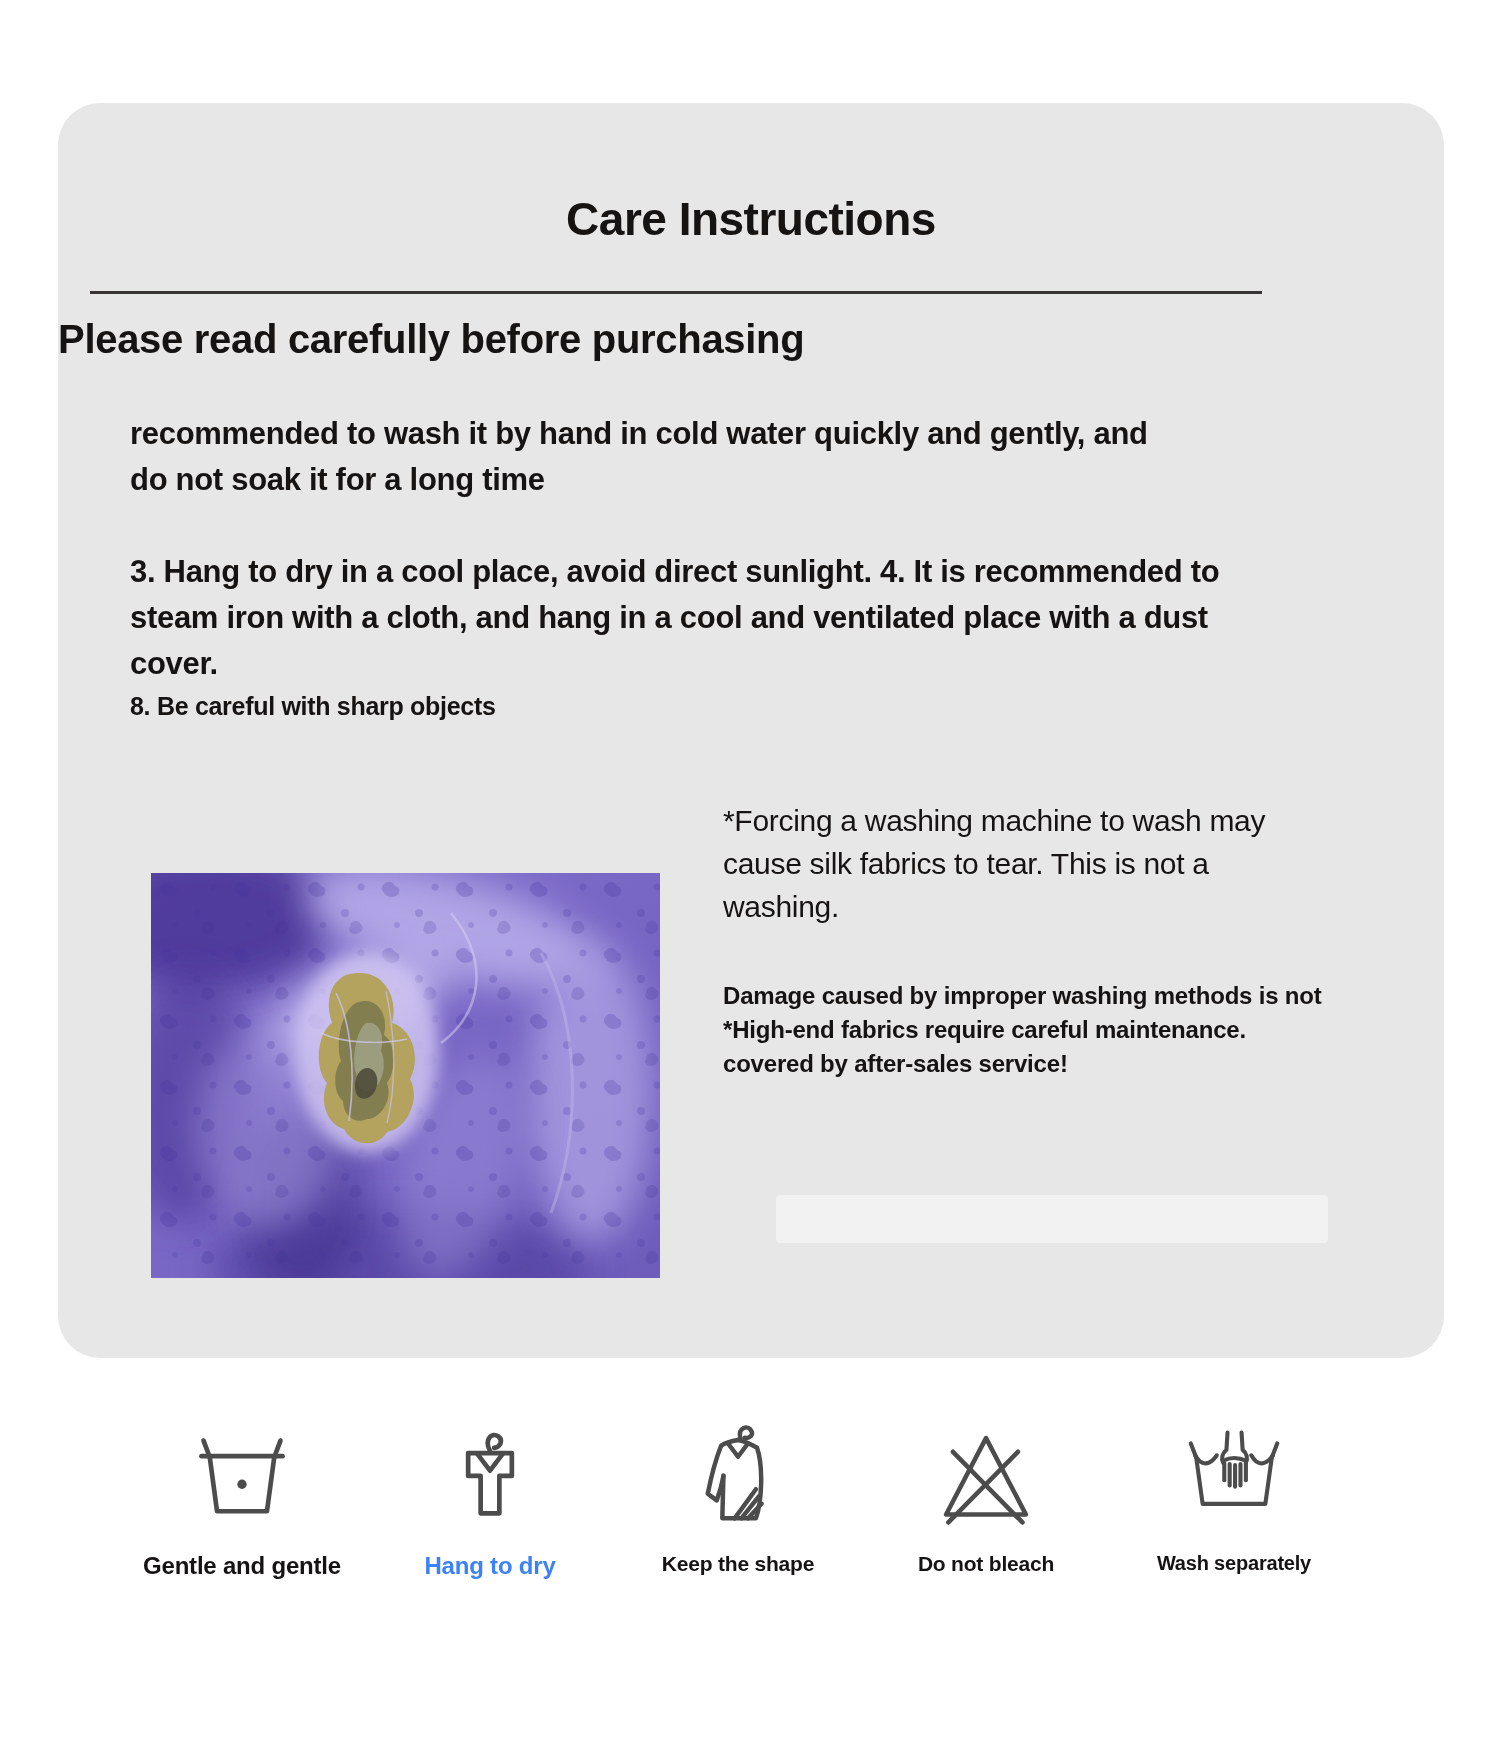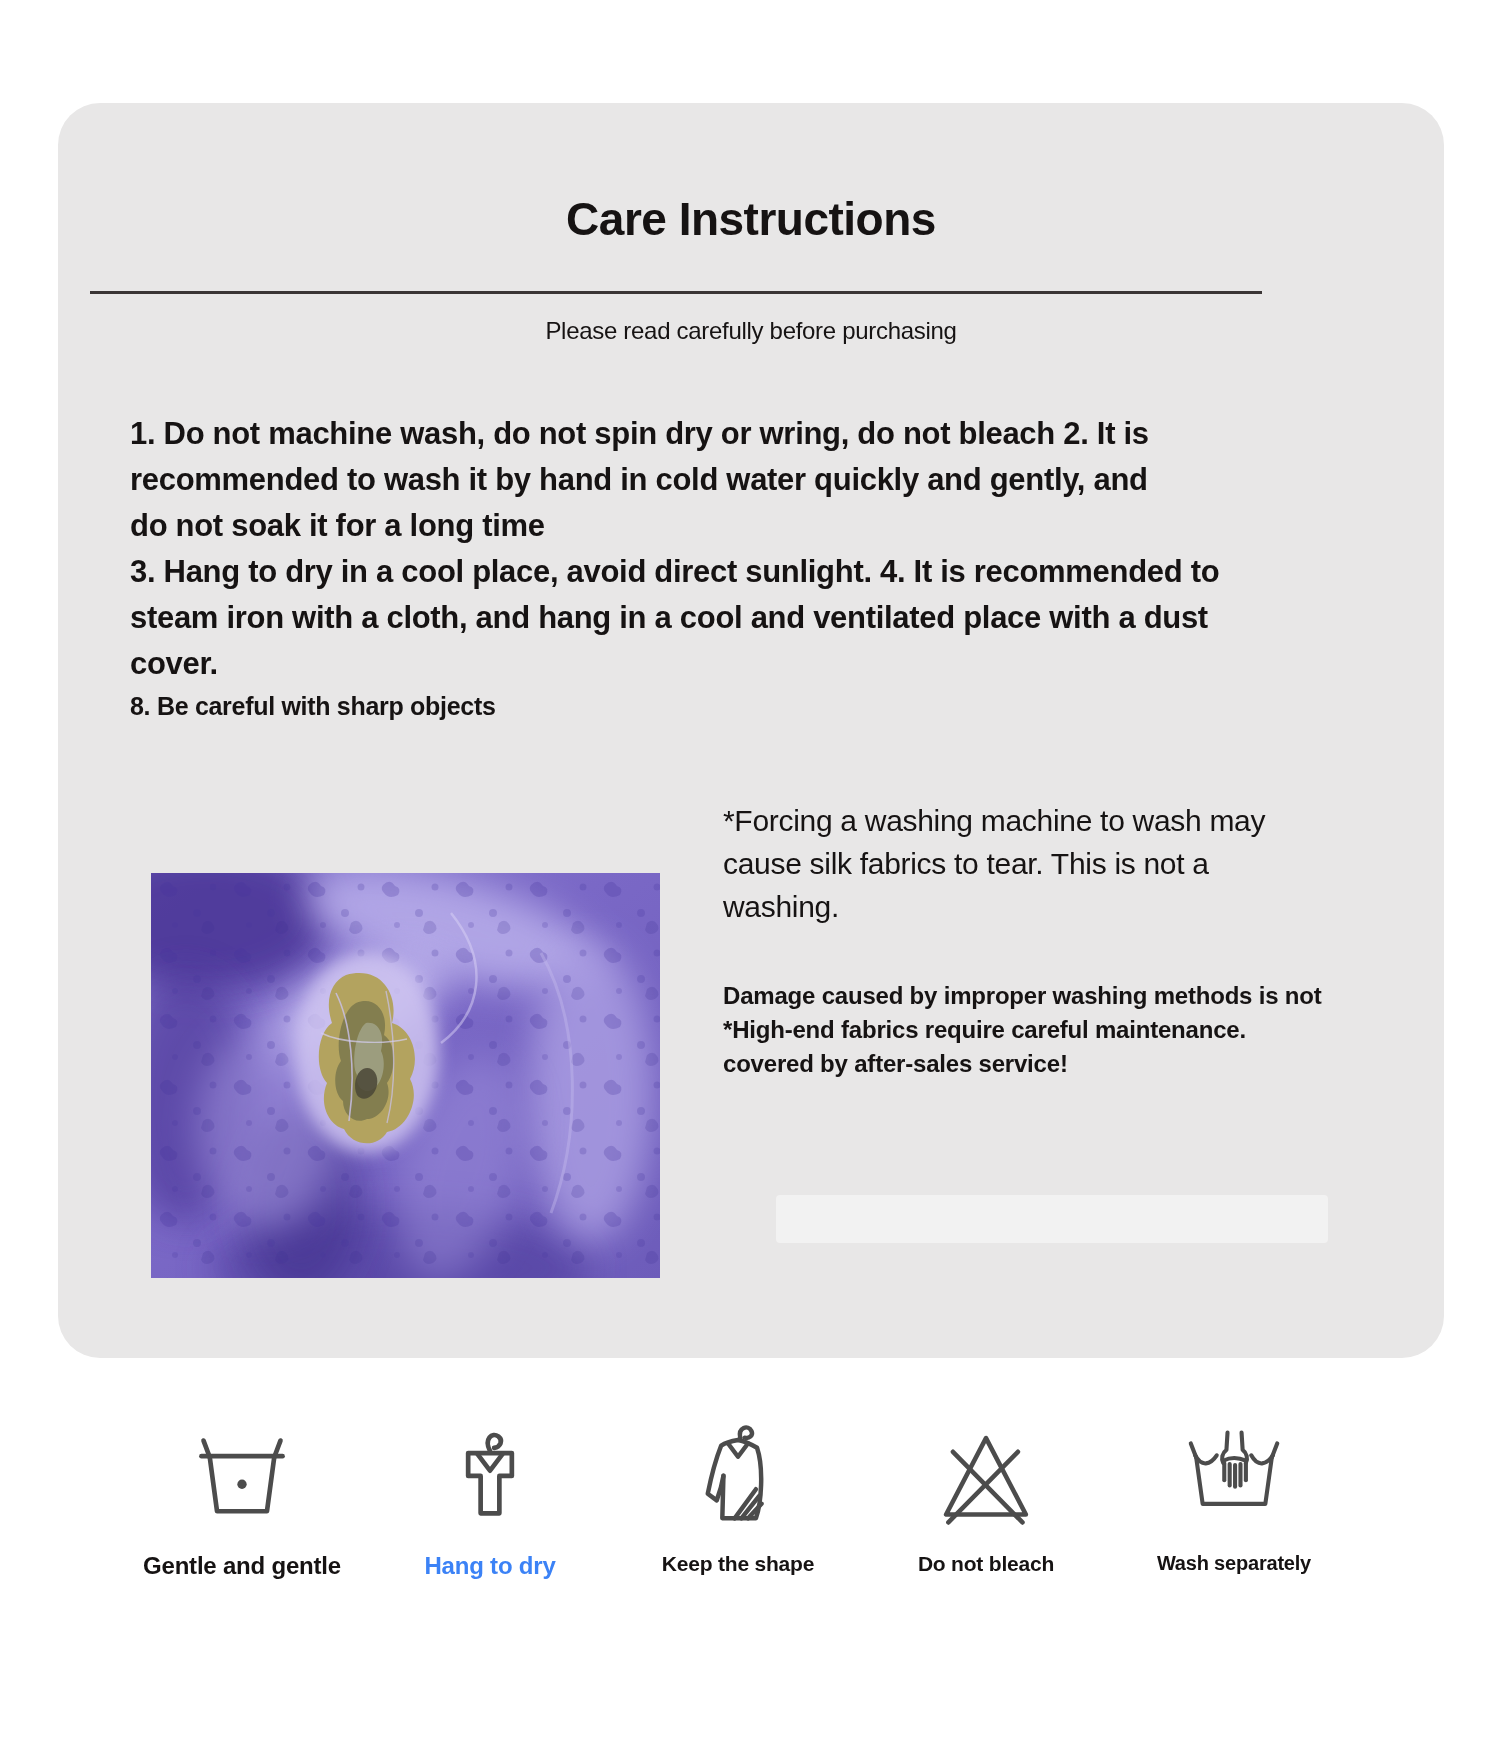--- a/index.html
+++ b/index.html
@@ -1,21 +1,21 @@
 <!DOCTYPE html>
 <html><head>
 <meta charset="utf-8">
 <style>
   html,body{margin:0;padding:0;background:#ffffff;}
   body{font-family:"Liberation Sans",sans-serif;color:#161313;}
   .page{position:relative;width:1500px;height:1746px;background:#ffffff;overflow:hidden;}
   .card{position:absolute;left:58px;top:103px;width:1386px;height:1255px;background:#e8e7e7;border-radius:42px;}
   .title{position:absolute;left:0;top:58px;width:100%;text-align:center;font-size:46px;font-weight:700;letter-spacing:-0.5px;margin-top:31px;}
   .rule{position:absolute;left:32px;top:188px;width:1172px;height:3px;background:#3a3535;}
-  .subtitle{position:absolute;left:0;top:214px;width:100%;text-align:center;font-size:24px;font-weight:400;letter-spacing:-0.3px;}
+  .subtitle{position:absolute;left:0;top:214px;width:100%;text-align:left;font-size:40px;font-weight:700;letter-spacing:-0.3px;}
   .para{position:absolute;left:72px;font-size:31px;font-weight:700;line-height:46px;letter-spacing:-0.3px;}
   .para.p1{top:308px;}
   .para.p2{top:446px;}
   .para.small{top:586px;font-size:25px;line-height:34px;}
   .photo{position:absolute;left:93px;top:770px;width:509px;height:405px;}
   .warnA{position:absolute;left:665px;top:696px;font-size:30px;font-weight:400;line-height:43px;letter-spacing:-0.3px;}
   .warnB{position:absolute;left:665px;top:876px;font-size:24px;font-weight:700;line-height:34px;letter-spacing:-0.2px;}
   .fadeband{position:absolute;left:718px;top:1092px;width:552px;height:48px;background:rgba(255,255,255,0.45);border-radius:4px;}
   .icon-row{position:absolute;left:118px;top:1408px;width:1240px;display:flex;}
   .icon-col{width:248px;display:flex;flex-direction:column;align-items:center;}
@@ -30,21 +30,20 @@
 <body>
 
 <div class="page">
 
   <div class="card">
     <div class="title">Care Instructions</div>
     <div class="rule"></div>
     <div class="subtitle">Please read carefully before purchasing</div>
 
     <div class="para p1">
-      <div>1. Do not machine wash, do not spin dry or wring, do not bleach 2. It is</div>
       <div>recommended to wash it by hand in cold water quickly and gently, and</div>
       <div>do not soak it for a long time</div>
     </div>
 
     <div class="para p2">
       <div>3. Hang to dry in a cool place, avoid direct sunlight. 4. It is recommended to</div>
       <div>steam iron with a cloth, and hang in a cool and ventilated place with a dust</div>
       <div>cover.</div>
     </div>
 

